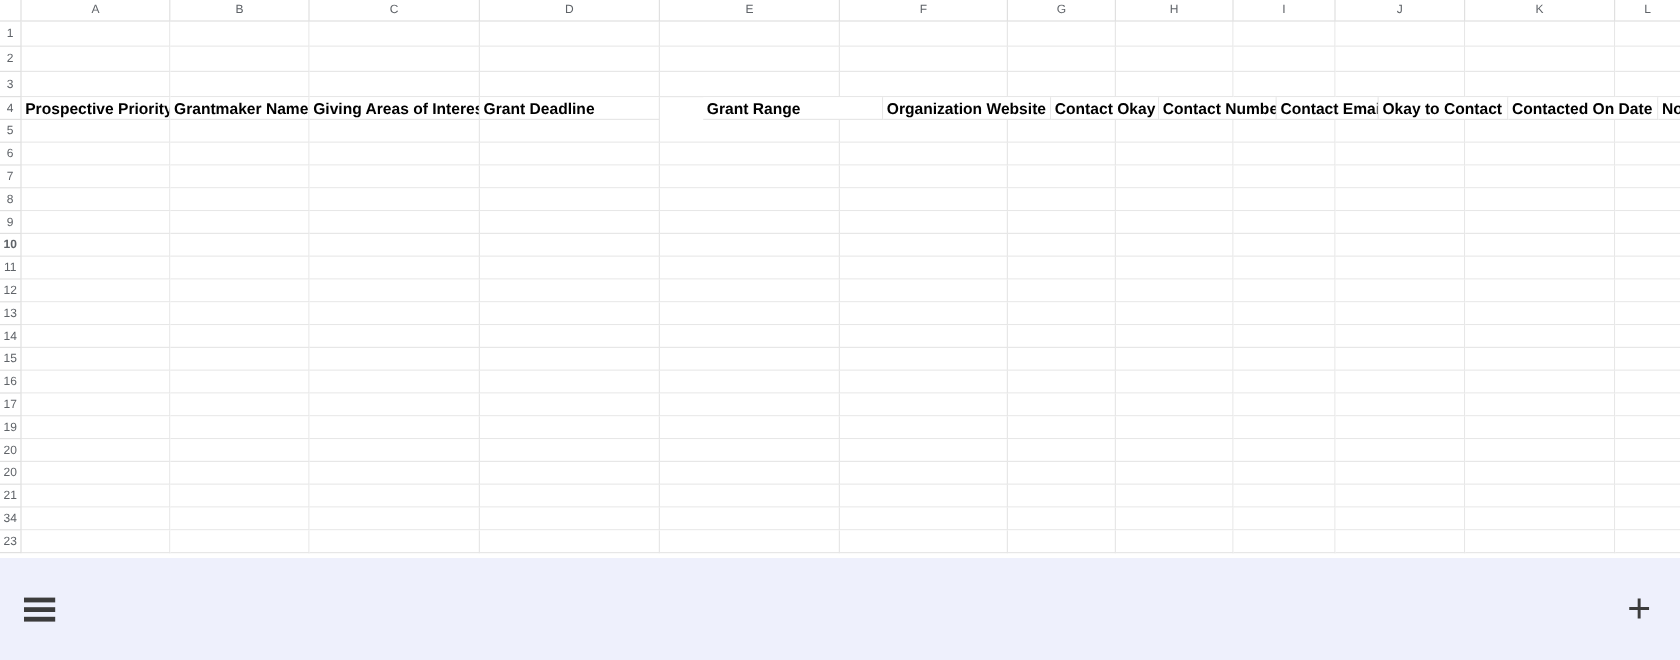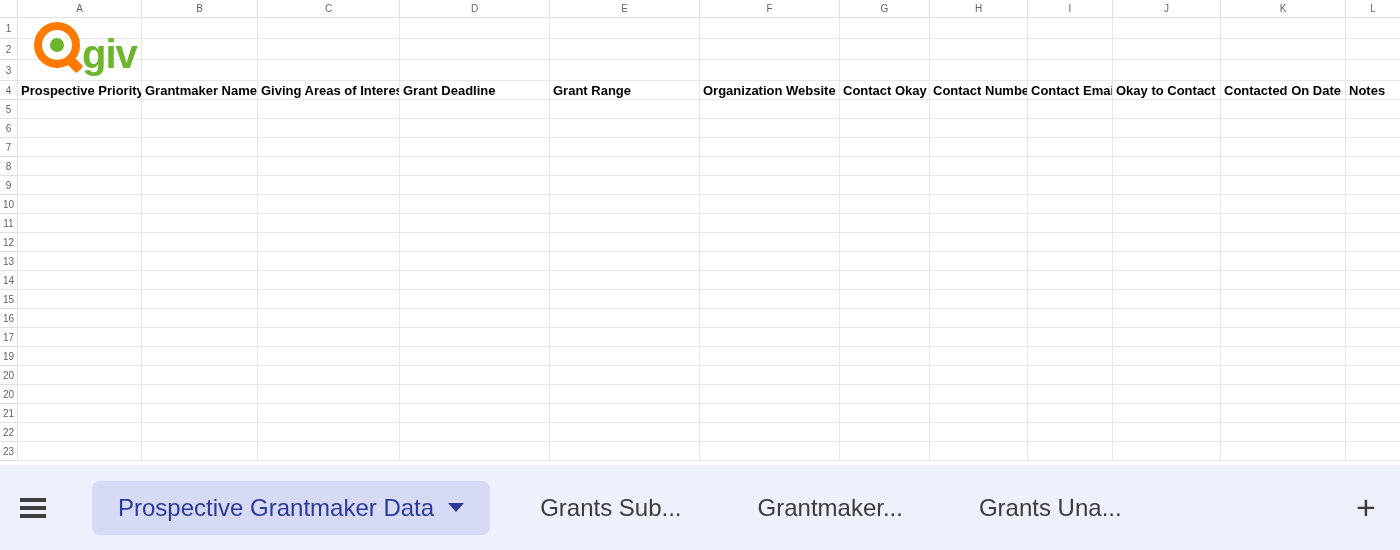--- a/index.html
+++ b/index.html
@@ -231,33 +231,33 @@
   <div class="row-headers" id="row-headers">
       <div class="row-h" style="height: 21px;">1</div>
       <div class="row-h" style="height: 21px;">2</div>
       <div class="row-h" style="height: 21px;">3</div>
       <div class="row-h" style="height: 19px;">4</div>
       <div class="row-h" style="height: 19px;">5</div>
       <div class="row-h" style="height: 19px;">6</div>
       <div class="row-h" style="height: 19px;">7</div>
       <div class="row-h" style="height: 19px;">8</div>
       <div class="row-h" style="height: 19px;">9</div>
-      <div class="row-h" style="height: 19px;">10</div>
+      <div class="row-h" style="height: 19px; font-weight: bold;">10</div>
       <div class="row-h" style="height: 19px;">11</div>
       <div class="row-h" style="height: 19px;">12</div>
       <div class="row-h" style="height: 19px;">13</div>
       <div class="row-h" style="height: 19px;">14</div>
       <div class="row-h" style="height: 19px;">15</div>
       <div class="row-h" style="height: 19px;">16</div>
       <div class="row-h" style="height: 19px;">17</div>
       <div class="row-h" style="height: 19px;">19</div>
       <div class="row-h" style="height: 19px;">20</div>
       <div class="row-h" style="height: 19px; text-align: center;">20</div>
       <div class="row-h" style="height: 19px;">21</div>
-      <div class="row-h" style="height: 19px;">22</div>
+      <div class="row-h" style="height: 19px;">34</div>
       <div class="row-h" style="height: 19px;">23</div>
     </div>
   <div class="cells" id="cells">
       <div class="row">
         <div class="cell" style="width: 124px; height: 21px;"></div>
         <div class="cell" style="width: 116px; height: 21px;"></div>
         <div class="cell" style="width: 142px; height: 21px;"></div>
         <div class="cell" style="width: 150px; height: 21px;"></div>
         <div class="cell" style="width: 150px; height: 21px;"></div>
         <div class="cell" style="width: 140px; height: 21px;"></div>
@@ -294,21 +294,21 @@
         <div class="cell" style="width: 85px; height: 21px;"></div>
         <div class="cell" style="width: 108px; height: 21px;"></div>
         <div class="cell" style="width: 125px; height: 21px;"></div>
         <div class="cell" style="width: 55px; height: 21px;"></div>
       </div>
       <div class="row">
         <div class="cell hdr" style="width: 124px; height: 19px;">Prospective Priority</div>
         <div class="cell hdr" style="width: 116px; height: 19px;">Grantmaker Name</div>
         <div class="cell hdr" style="width: 142px; height: 19px;">Giving Areas of Interest</div>
         <div class="cell hdr" style="width: 150px; height: 19px;">Grant Deadline</div>
-        <div class="cell hdr" style="width: 150px; height: 19px;">Grant Range</div>
+        <div class="cell hdr" style="width: 150px; height: 19px; margin-left: 36px;">Grant Range</div>
         <div class="cell hdr" style="width: 140px; height: 19px;">Organization Website</div>
         <div class="cell hdr" style="width: 90px; height: 19px;">Contact Okay</div>
         <div class="cell hdr" style="width: 98px; height: 19px;">Contact Number</div>
         <div class="cell hdr" style="width: 85px; height: 19px;">Contact Email</div>
         <div class="cell hdr" style="width: 108px; height: 19px;">Okay to Contact</div>
         <div class="cell hdr" style="width: 125px; height: 19px;">Contacted On Date</div>
         <div class="cell hdr" style="width: 55px; height: 19px;">Notes</div>
       </div>
       <div class="row">
         <div class="cell" style="width: 124px; height: 19px;"></div>
@@ -571,45 +571,20 @@
         <div class="cell" style="width: 140px; height: 19px;"></div>
         <div class="cell" style="width: 90px; height: 19px;"></div>
         <div class="cell" style="width: 98px; height: 19px;"></div>
         <div class="cell" style="width: 85px; height: 19px;"></div>
         <div class="cell" style="width: 108px; height: 19px;"></div>
         <div class="cell" style="width: 125px; height: 19px;"></div>
         <div class="cell" style="width: 55px; height: 19px;"></div>
       </div>
     </div>
 
-  <div class="logo-wrap">
-    <div class="logo">
-      <div class="logo-q">
-        <div class="outer"></div>
-        <div class="inner"></div>
-        <div class="tail"></div>
-      </div>
-      <div class="logo-text">giv</div>
-    </div>
-  </div>
 </div>
 
 <div class="tabbar">
   <div class="menu-icon">
       <div class="bar"></div>
     </div>
-  <div id="tabs-holder" style="display:flex;align-items:center;">
-      <div class="tab active">
-        <span>Prospective Grantmaker Data</span>
-        <span class="caret"></span>
-      </div>
-      <div class="tab">
-        <span>Grants Sub...</span>
-      </div>
-      <div class="tab">
-        <span>Grantmaker...</span>
-      </div>
-      <div class="tab">
-        <span>Grants Una...</span>
-      </div>
-    </div>
   <div class="add-sheet">+</div>
 </div>
 
 </body></html>

